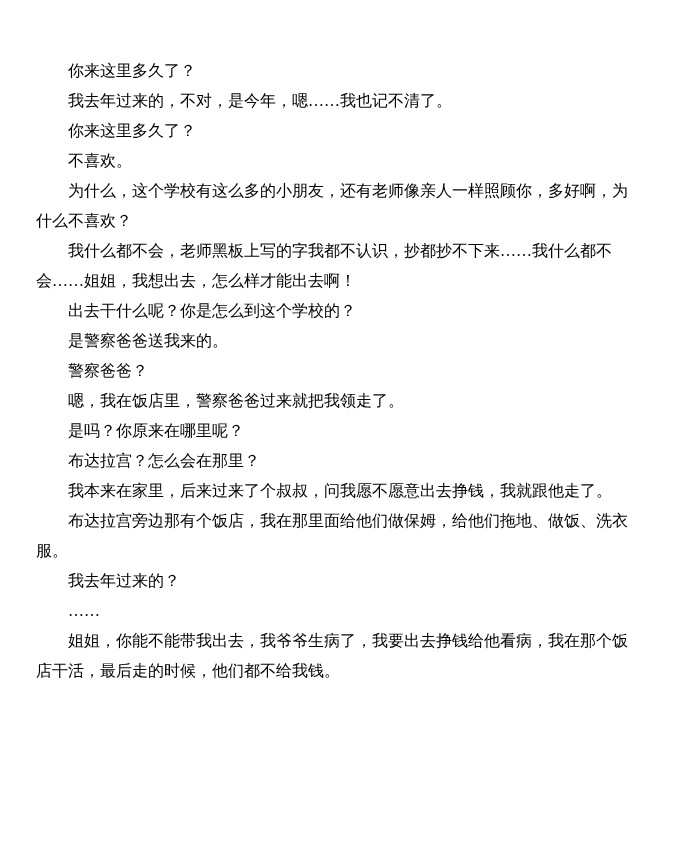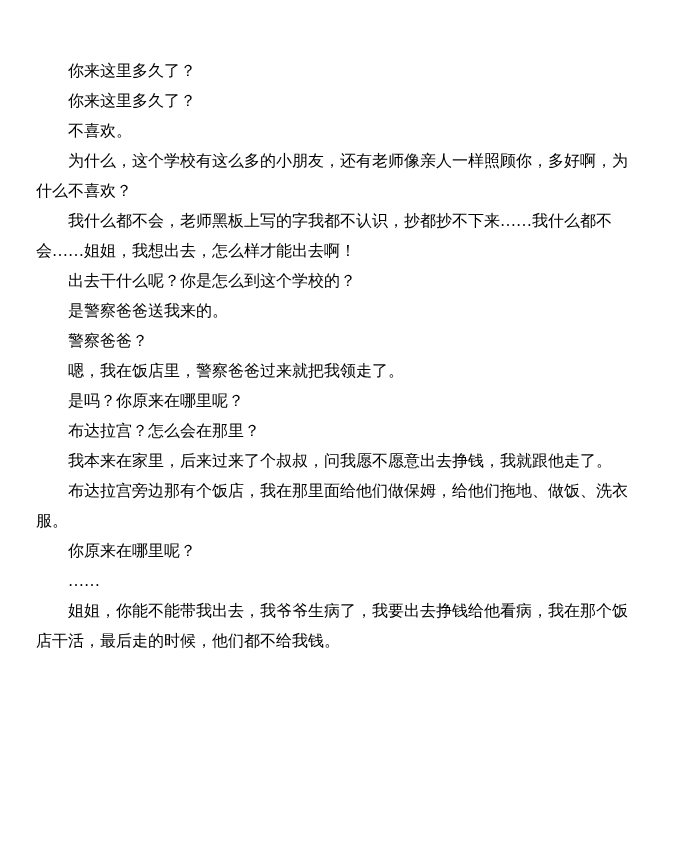--- a/index.html
+++ b/index.html
@@ -32,29 +32,30 @@
     word-break: break-all;
     overflow-wrap: break-word;
   }
 </style>
 </head>
 <body>
 
 <div class="page">
   <div class="doc-body">
     <p>你来这里多久了？</p>
+    <p>我去年过来的，不对，是今年，嗯……我也记不清了。</p>
     <p>你来这里多久了？</p>
     <p>不喜欢。</p>
     <p>为什么，这个学校有这么多的小朋友，还有老师像亲人一样照顾你，多好啊，为什么不喜欢？</p>
     <p>我什么都不会，老师黑板上写的字我都不认识，抄都抄不下来……我什么都不会……姐姐，我想出去，怎么样才能出去啊！</p>
     <p>出去干什么呢？你是怎么到这个学校的？</p>
     <p>是警察爸爸送我来的。</p>
     <p>警察爸爸？</p>
     <p>嗯，我在饭店里，警察爸爸过来就把我领走了。</p>
     <p>是吗？你原来在哪里呢？</p>
     <p>布达拉宫？怎么会在那里？</p>
     <p>我本来在家里，后来过来了个叔叔，问我愿不愿意出去挣钱，我就跟他走了。</p>
     <p>布达拉宫旁边那有个饭店，我在那里面给他们做保姆，给他们拖地、做饭、洗衣服。</p>
-    <p>你原来在哪里呢？</p>
+    <p>我去年过来的？</p>
     <p>……</p>
     <p>姐姐，你能不能带我出去，我爷爷生病了，我要出去挣钱给他看病，我在那个饭店干活，最后走的时候，他们都不给我钱。</p>
   </div>
 </div>
 
 </body></html>

